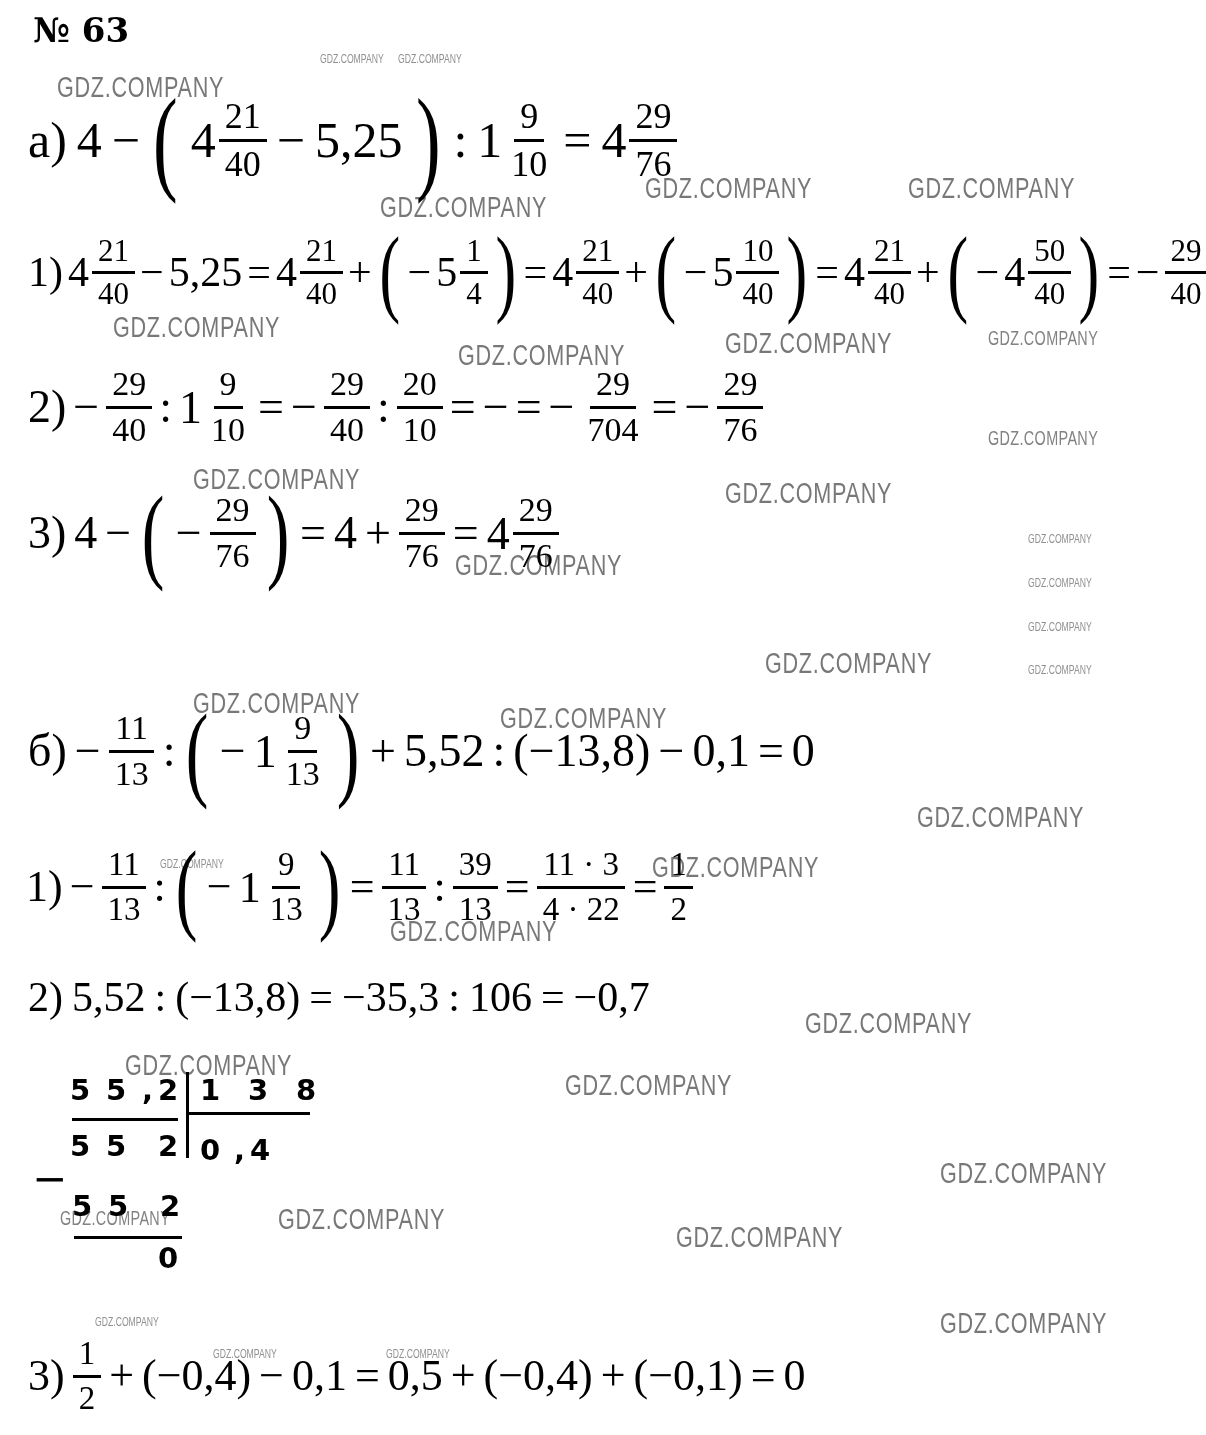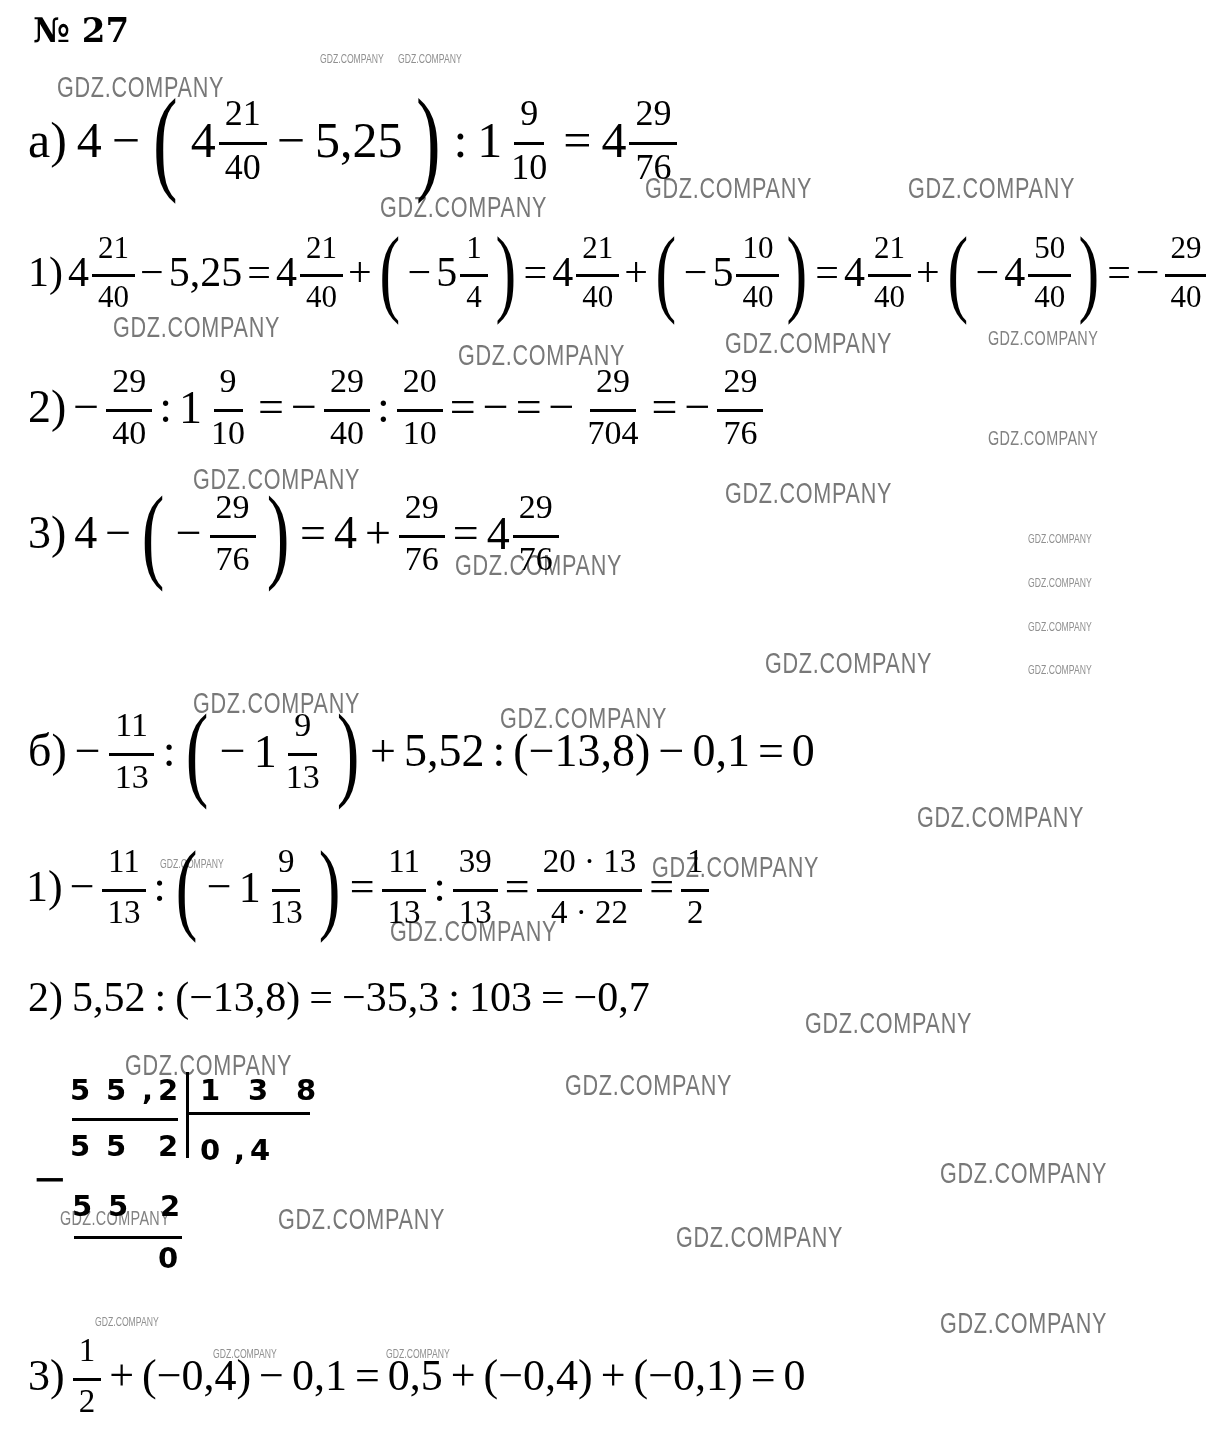--- a/index.html
+++ b/index.html
@@ -12,21 +12,21 @@
   #watermarks{position:absolute;inset:0;z-index:1;}
   .wm{position:absolute;font-family:"Liberation Sans",sans-serif;color:#787878;
       transform-origin:0 0;transform:scaleX(.72);white-space:nowrap;line-height:1;}
   .wm.med{font-size:30px;letter-spacing:1px;}
   .wm.sm{font-size:20px;letter-spacing:.5px;color:#828282;}
   .wm.tiny{font-size:12px;color:#909090;}
   
   .math-line{position:absolute;z-index:2;display:flex;align-items:center;white-space:nowrap;}
   .math-line .tok{line-height:1;}
   .frac{display:inline-flex;flex-direction:column;align-items:center;font-size:var(--ffs,34px);line-height:1.08;}
-  .frac .num{padding:0 6px 9px;border-bottom:3px solid #000;}
+  .frac .num{padding:0 6px 3px;border-bottom:3px solid #000;}
   .frac .den{padding:3px 6px 0;}
   .mixed{display:inline-flex;align-items:center;gap:3px;}
   .paren{display:inline-block;font-size:1.85em;line-height:.55;font-weight:400;
          transform:scaleY(1.25) scaleX(.8);}
   #line-a {left:28px;top:84px;height:112px;font-size:50px;--ffs:36px;gap:10px;}
   #line-a1{left:28px;top:222px;height:100px;font-size:42px;--ffs:31px;gap:5px;}
   #line-a2{left:28px;top:352px;height:110px;font-size:46px;--ffs:34px;gap:7px;}
   #line-a3{left:28px;top:478px;height:110px;font-size:46px;--ffs:34px;gap:8px;}
   #line-b {left:28px;top:696px;height:110px;font-size:46px;--ffs:34px;gap:8px;}
   #line-b1{left:26px;top:832px;height:110px;font-size:44px;--ffs:33px;gap:7px;}
@@ -52,21 +52,21 @@
   #dl-under-dividend{left:42px;top:58px;width:106px;}
   #dl-under-divisor{left:158px;top:52px;width:122px;}
   #dl-under-product{left:44px;top:176px;width:108px;}
   #dvbar{position:absolute;background:#000;width:3px;left:156px;top:12px;height:86px;}
 </style>
 </head>
 <body>
 
 <div class="page">
 
-  <div id="page-title">№ 27</div>
+  <div id="page-title">№ 63</div>
 
   <div id="watermarks">
       <div class="wm med" style="left: 57px; top: 72px;">GDZ.COMPANY</div>
       <div class="wm tiny" style="left: 320px; top: 53px;">GDZ.COMPANY</div>
       <div class="wm tiny" style="left: 398px; top: 53px;">GDZ.COMPANY</div>
       <div class="wm med" style="left: 380px; top: 192px;">GDZ.COMPANY</div>
       <div class="wm med" style="left: 645px; top: 173px;">GDZ.COMPANY</div>
       <div class="wm med" style="left: 908px; top: 173px;">GDZ.COMPANY</div>
       <div class="wm med" style="left: 113px; top: 312px;">GDZ.COMPANY</div>
       <div class="wm med" style="left: 458px; top: 340px;">GDZ.COMPANY</div>
@@ -330,39 +330,39 @@
         <span class="num">11</span>
         <span class="den">13</span>
       </span>
       <span class="tok">:</span>
       <span class="frac">
         <span class="num">39</span>
         <span class="den">13</span>
       </span>
       <span class="tok">=</span>
       <span class="frac">
-        <span class="num">20 · 13</span>
+        <span class="num">11 · 3</span>
         <span class="den">4 · 22</span>
       </span>
       <span class="tok">=</span>
       <span class="frac">
         <span class="num">1</span>
         <span class="den">2</span>
       </span>
     </div>
 
   <div class="math-line" id="line-b2">
     <span class="tok">2)</span>
   <span class="tok">5,52</span>
       <span class="tok">:</span>
       <span class="tok">(−13,8)</span>
       <span class="tok">=</span>
       <span class="tok">−35,3</span>
       <span class="tok">:</span>
-      <span class="tok">103</span>
+      <span class="tok">106</span>
       <span class="tok">=</span>
       <span class="tok">−0,7</span>
     </div>
 
   <div class="math-line" id="line-b3">
     <span class="tok">3)</span>
   <span class="frac">
         <span class="num">1</span>
         <span class="den">2</span>
       </span>

